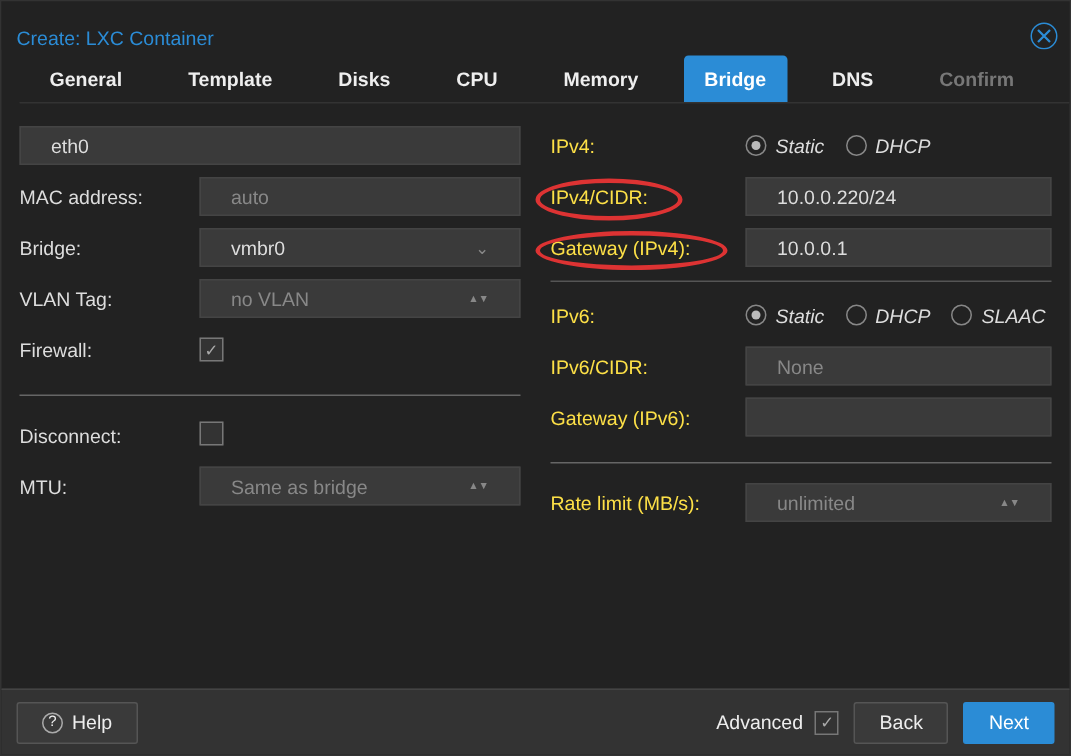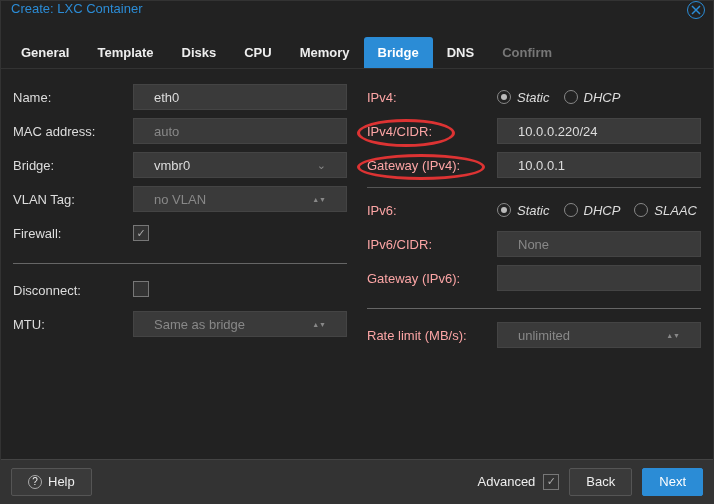--- a/index.html
+++ b/index.html
@@ -16,37 +16,38 @@
     width: 714px;
     height: 504px;
     background: #222;
     border: 1px solid #333;
     display: flex;
     flex-direction: column;
   }
   .titlebar {
     height: 32px;
     display: flex;
-    align-items: flex-start;
+    align-items: flex-end;
     justify-content: space-between;
     padding: 0 8px 0 10px;
     background: #222;
   }
   .titlebar .title { color: #2b8cd6; font-size: 13px; }
   .titlebar .close {
     width: 18px; height: 18px; border: 1.5px solid #2b8cd6; border-radius: 50%;
     display:flex;align-items:center;justify-content:center;color:#2b8cd6;font-size:12px;
     cursor:pointer;
   }
   .tabs {
     display: flex;
-    gap: 0;
+    gap: 16px;
     padding: 4px 6px 0 6px;
     background: #222;
     border-bottom: 1px solid #333;
+    margin-left: 12px;
   }
   .tab {
     padding: 8px 14px;
     color: #eee;
     font-weight: 600;
     cursor: pointer;
     border-radius: 3px 3px 0 0;
   }
   .tab.active { background: #2b8cd6; color: #fff; }
   .tab.disabled { color: #777; cursor: default; }
@@ -98,21 +99,21 @@
     height: 28px; padding: 0 16px; border:1px solid #555; background:#3a3a3a;
     color:#eee; font-size:13px; display:inline-flex;align-items:center;gap:6px;
     cursor:pointer; border-radius:2px;
   }
   .btn.primary { background:#2b8cd6; border-color:#2b8cd6; color:#fff; }
   .adv { display:flex; align-items:center; gap:8px; color:#eee; }
   .circle-highlight {
     position:absolute; border:3px solid #d33; border-radius:50%/50%;
     pointer-events:none;
   }
-  .right-lbl { width: 130px; color:#fca5a5; position:relative; }
+  .right-lbl { width: 130px; color:#fde047; position:relative; }
 </style>
 </head>
 <body>
 
 <div class="window">
 
   <div class="titlebar">
     <span class="title">Create: LXC Container</span>
     <span class="close">
       <svg width="10" height="10" viewBox="0 0 10 10">
@@ -129,21 +130,20 @@
     <div class="tab">Memory</div>
     <div class="tab active">Bridge</div>
     <div class="tab">DNS</div>
     <div class="tab disabled">Confirm</div>
   </div>
 
   <div class="body">
 
     <div class="col">
       <div class="row">
-        <div class="lbl">Name:</div>
         <div class="ctl"><input type="text" value="eth0" style=""></div>
       </div>
       <div class="row">
         <div class="lbl">MAC address:</div>
         <div class="ctl"><input type="text" placeholder="auto" style=""></div>
       </div>
       <div class="row">
         <div class="lbl">Bridge:</div>
         <div class="ctl">
           <div class="select">

